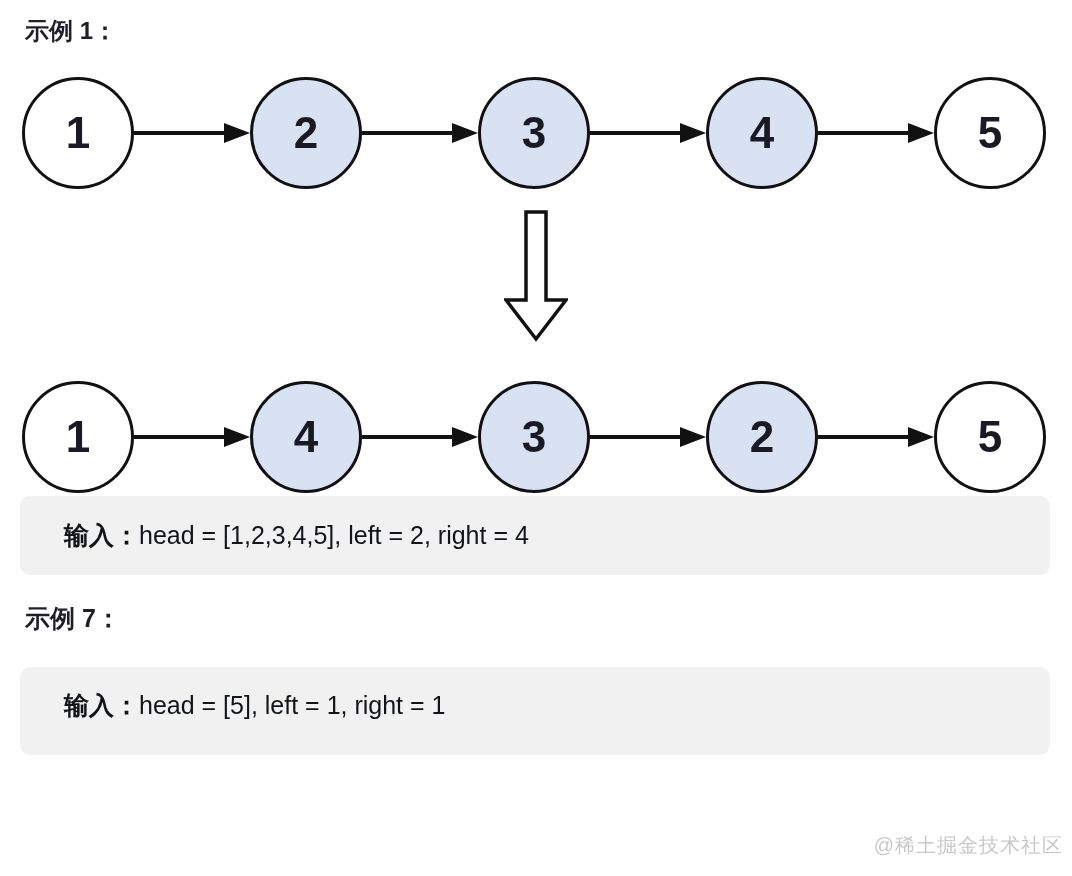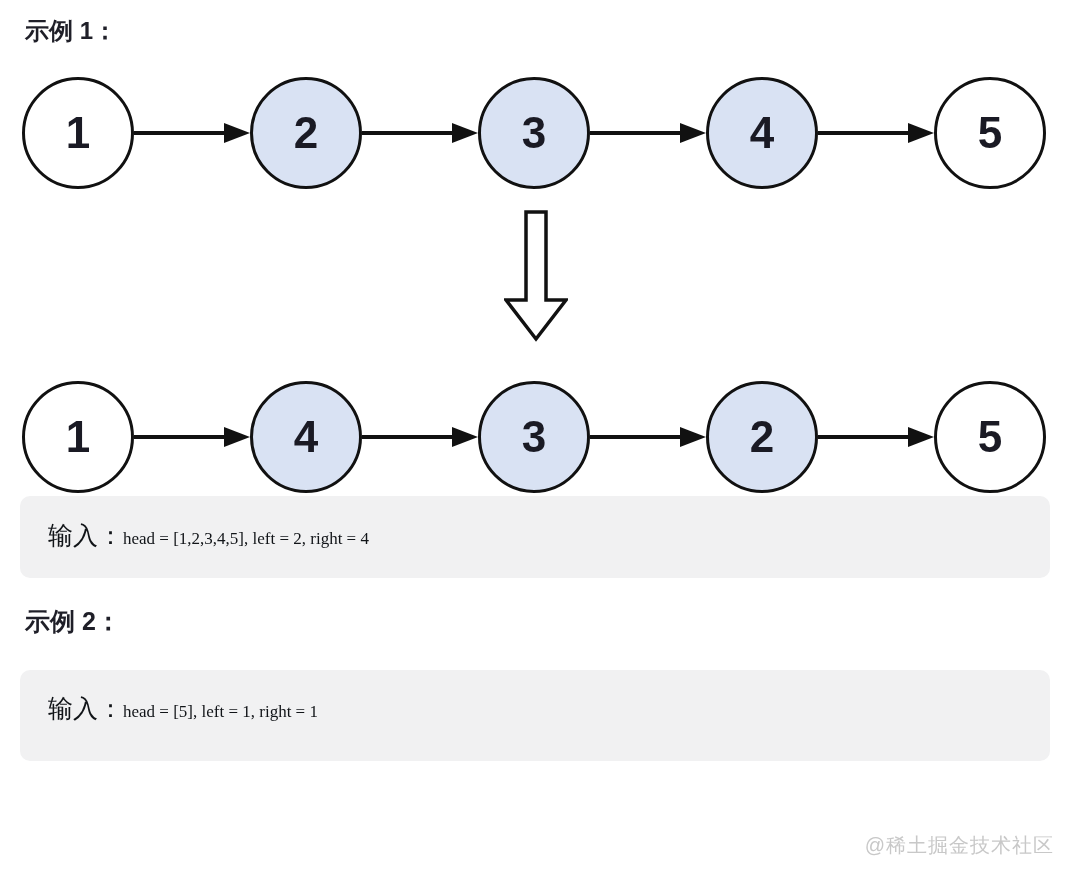--- a/index.html
+++ b/index.html
@@ -79,31 +79,32 @@
   .io-box-1 { margin-top: 3px; }
   .io-box-2 { margin-top: 33px; padding-top: 17px; padding-bottom: 28px; }
 
   .io-line {
     line-height: 43px;
     font-size: 25px;
     color: #111418;
     white-space: nowrap;
   }
   .io-label {
-    font-weight: normal;
+    font-weight: bold;
     font-family: "Liberation Sans", "DejaVu Sans", sans-serif;
+    margin-left: 16px;
   }
   .io-value {
-    font-family: Liberation Serif, serif;
-    font-size: 17px;
+    font-family: Liberation Sans, sans-serif;
+    font-size: 25px;
   }
 
   .watermark {
     position: absolute;
-    right: 18px;
+    right: 9px;
     top: 832px;
     font-size: 20px;
     color: #c8c8c8;
     letter-spacing: 1px;
   }
 </style>
 </head>
 <body>
 
 <div class="page">
@@ -163,21 +164,21 @@
       </div>
     <div class="node">5</div>
   </div>
 
   <div class="io-box io-box-1">
     <div class="io-line">
       <span class="io-label">输入：</span><span class="io-value">head = [1,2,3,4,5], left = 2, right = 4</span>
     </div>
   </div>
 
-  <div class="example-title title-2">示例 2：</div>
+  <div class="example-title title-2">示例 7：</div>
 
   <div class="io-box io-box-2">
     <div class="io-line">
       <span class="io-label">输入：</span><span class="io-value">head = [5], left = 1, right = 1</span>
     </div>
   </div>
 
   <div class="watermark">@稀土掘金技术社区</div>
 
 </div>

